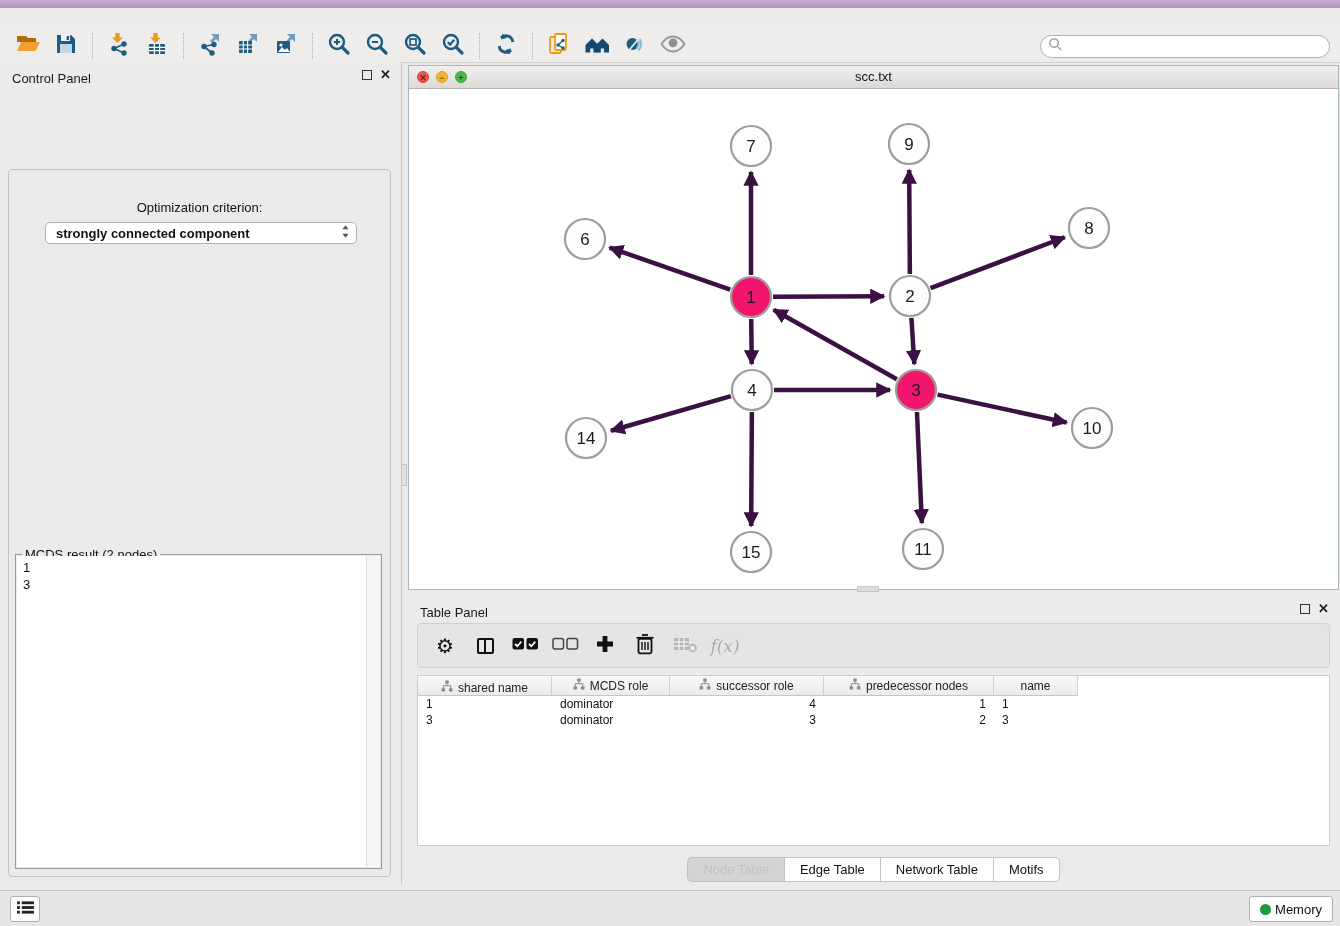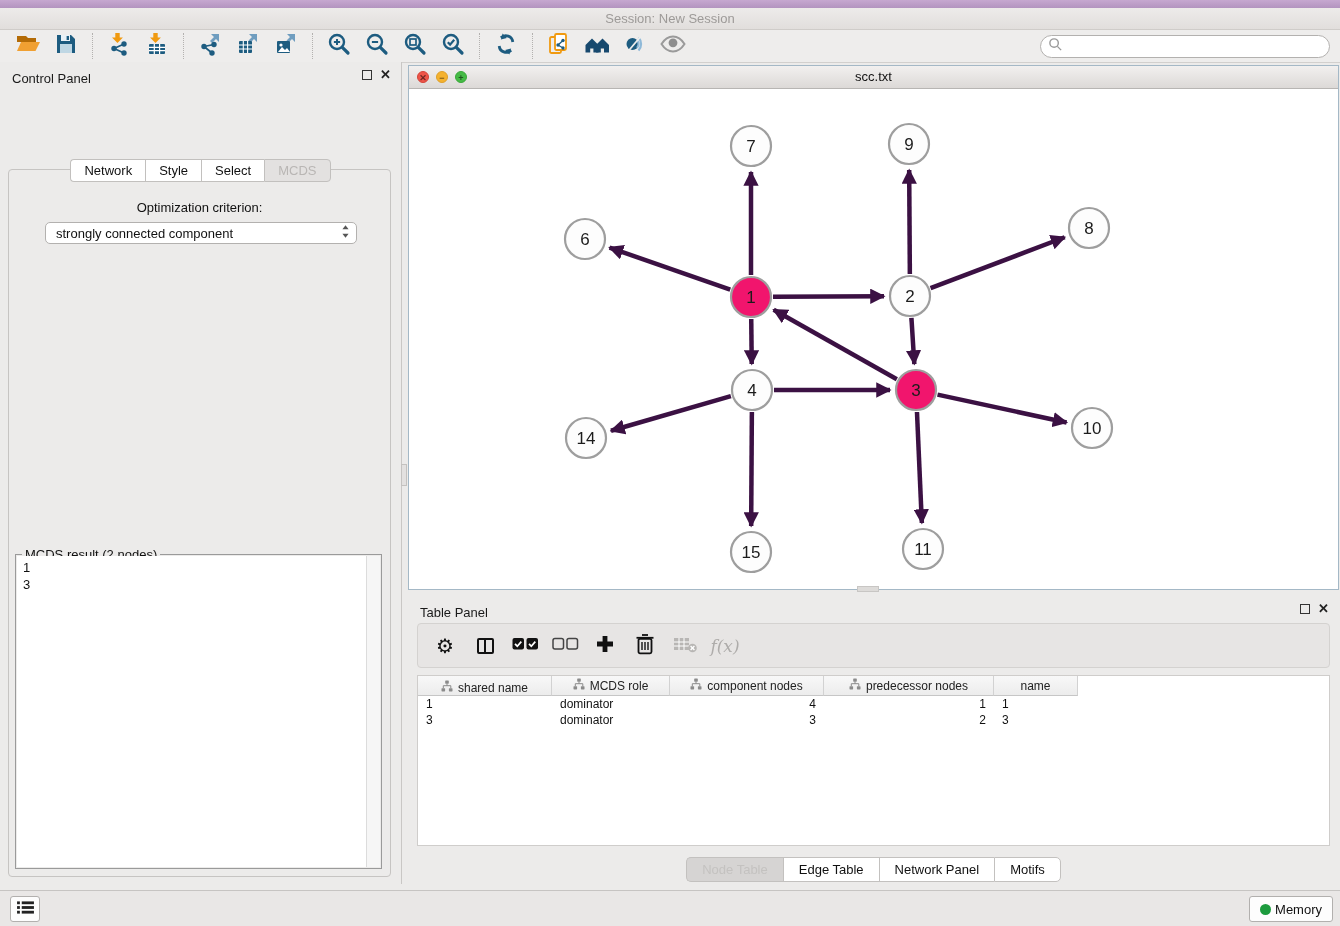--- a/index.html
+++ b/index.html
@@ -22,21 +22,21 @@
   .panel-btns { position:absolute; right:10px; top:7px; display:flex; gap:8px; align-items:center; }
   .float-btn { width:10px; height:10px; border:1.6px solid #333; display:inline-block; }
   .close-btn { font-size:13px; font-weight:bold; color:#222; line-height:12px; }
   .cp-tabs { position:absolute; left:0; top:97px; width:100%; display:flex; justify-content:center; z-index:2; }
   .cp-tab { padding:3px 13px; background:#fff; border:1px solid #c2c0be; border-right:none; font-size:13px; color:#111; }
   .cp-tab:first-child { border-radius:4px 0 0 4px; }
   .cp-tab:last-child { border-radius:0 4px 4px 0; border-right:1px solid #c2c0be; }
   .cp-tab.selected { background:#e3e1e0; color:#b9b6b4; }
   .cp-box { position:absolute; left:8px; top:107px; right:10px; bottom:7px; border:1px solid #c6c4c2; border-radius:4px; background:#ecebea; }
   .opt-label { position:absolute; top:30px; width:100%; text-align:center; font-size:13px; color:#111; }
-  .cp-select { position:absolute; left:36px; top:52px; width:312px; height:22px; background:#fff; border:1px solid #b3b1af; border-radius:5px; display:flex; align-items:center; padding:0 6px 0 10px; font-size:13px; color:#111; }
+  .cp-select { position:absolute; left:36px; top:52px; width:312px; height:22px; background:#fff; border:1px solid #b3b1af; border-radius:5px; display:flex; align-items:center; padding:0 6px 0 10px; font-size:13px; color:#111;font-weight:bold; }
   .cp-select .sel-arrows { margin-left:auto; }
   .cp-buttons { position:absolute; top:86px; width:100%; display:flex; justify-content:center; gap:15px; }
   .cp-button { background:#fff; border:1px solid #b3b1af; border-radius:5px; font-size:13px; color:#111; padding:3px 14px; font-family:"Liberation Sans",sans-serif; }
   .mcds-fieldset { position:absolute; left:6px; right:8px; top:384px; bottom:7px; border:1px solid #9a9a9a; }
   .mcds-legend { position:absolute; top:-8px; left:6px; background:#ecebea; font-size:13px; color:#111; padding:0 3px; }
   .mcds-area { position:absolute; inset:1px; background:#fff; display:flex; }
   .mcds-lines { flex:1; padding:3px 6px; font-size:13px; color:#111; line-height:17px; }
   .mcds-scroll { width:14px; background:#f6f6f6; border-left:1px solid #dcdcdc; }
 
   
@@ -77,21 +77,20 @@
   #status-bar { position:absolute; left:0; top:890px; width:100%; height:36px; background:#e9e7e6; border-top:1px solid #c6c4c2; }
   .list-btn { position:absolute; left:10px; top:5px; width:30px; height:26px; background:#fdfdfd; border:1px solid #b2b0ae; border-radius:3px; display:flex; align-items:center; justify-content:center; }
   .memory-btn { position:absolute; right:7px; top:5px; height:26px; background:#fdfdfd; border:1px solid #b2b0ae; border-radius:3px; display:flex; align-items:center; gap:4px; padding:0 10px; font-size:13px; color:#111; }
   .mem-dot { width:11px; height:11px; border-radius:50%; background:#1d9b3e; }
 </style>
 </head>
 <body>
 
 <div id="window">
   <div class="mac-strip"></div>
-  <div class="titlebar">Session: New Session</div>
 
   <div class="toolbar">
     <div class="tb-btn">
       <span><svg width="26" height="24" viewBox="0 0 26 24">
             <path d="M2 4h9l2 2h8v4H2z" fill="#b36b07"></path>
             <path d="M2 19l4-9h19l-4.5 9z" fill="#f0a032"></path>
           </svg></span>
     </div>
     <div class="tb-btn">
       <span><svg width="24" height="24" viewBox="0 0 24 24">
@@ -230,26 +229,20 @@
   </div>
 
   <div id="control-panel">
     <div class="panel-head">
       <span class="panel-title">Control Panel</span>
       <span class="panel-btns">
         <span class="float-btn"></span>
         <span class="close-btn">✕</span>
       </span>
     </div>
-    <div class="cp-tabs" id="cp-tabs">
-        <div class="cp-tab">Network</div>
-        <div class="cp-tab">Style</div>
-        <div class="cp-tab">Select</div>
-        <div class="cp-tab selected">MCDS</div>
-      </div>
     <div class="cp-box">
       <div class="opt-label">Optimization criterion:</div>
       <div class="cp-select">
         <span>strongly connected component</span>
         <span class="sel-arrows"><svg width="9" height="15" viewBox="0 0 10 16">
               <path d="M5 1l3.4 4.6H1.6z" fill="#555"></path>
               <path d="M5 15l3.4-4.6H1.6z" fill="#555"></path>
             </svg></span>
       </div>
       <div class="mcds-fieldset">
@@ -425,21 +418,21 @@
               </svg></span>
             <span>MCDS role</span>
           </div>
           <div class="th" style="width: 154px;">
             <span><svg width="12" height="12" viewBox="0 0 12 12">
                 <rect x="4.2" y="0.5" width="3.6" height="3.2" rx="0.6" fill="#8b8b8b"></rect>
                 <rect x="0.5" y="8.2" width="3.6" height="3.2" rx="0.6" fill="#8b8b8b"></rect>
                 <rect x="7.9" y="8.2" width="3.6" height="3.2" rx="0.6" fill="#8b8b8b"></rect>
                 <path d="M6 3.7v2M2.3 8.2V5.7h7.5v2.5" stroke="#8b8b8b" fill="none" stroke-width="1"></path>
               </svg></span>
-            <span>component nodes</span>
+            <span>successor role</span>
           </div>
           <div class="th" style="width: 170px;">
             <span><svg width="12" height="12" viewBox="0 0 12 12">
                 <rect x="4.2" y="0.5" width="3.6" height="3.2" rx="0.6" fill="#8b8b8b"></rect>
                 <rect x="0.5" y="8.2" width="3.6" height="3.2" rx="0.6" fill="#8b8b8b"></rect>
                 <rect x="7.9" y="8.2" width="3.6" height="3.2" rx="0.6" fill="#8b8b8b"></rect>
                 <path d="M6 3.7v2M2.3 8.2V5.7h7.5v2.5" stroke="#8b8b8b" fill="none" stroke-width="1"></path>
               </svg></span>
             <span>predecessor nodes</span>
           </div>
@@ -460,21 +453,21 @@
             <div class="td" style="width: 118px;">dominator</div>
             <div class="td right" style="width: 154px;">3</div>
             <div class="td right" style="width: 170px;">2</div>
             <div class="td" style="width: 84px;">3</div>
           </div>
         </div>
     </div>
     <div class="tp-tabs" id="tp-tabs">
         <div class="tp-tab selected">Node Table</div>
         <div class="tp-tab">Edge Table</div>
-        <div class="tp-tab">Network Panel</div>
+        <div class="tp-tab">Network Table</div>
         <div class="tp-tab">Motifs</div>
       </div>
   </div>
 
   <div id="status-bar">
     <div class="list-btn">
       <span><svg width="19" height="15" viewBox="0 0 20 16">
             <g fill="#222">
               <rect x="1" y="1.5" width="3" height="3"></rect>
               <rect x="1" y="6.5" width="3" height="3"></rect>

